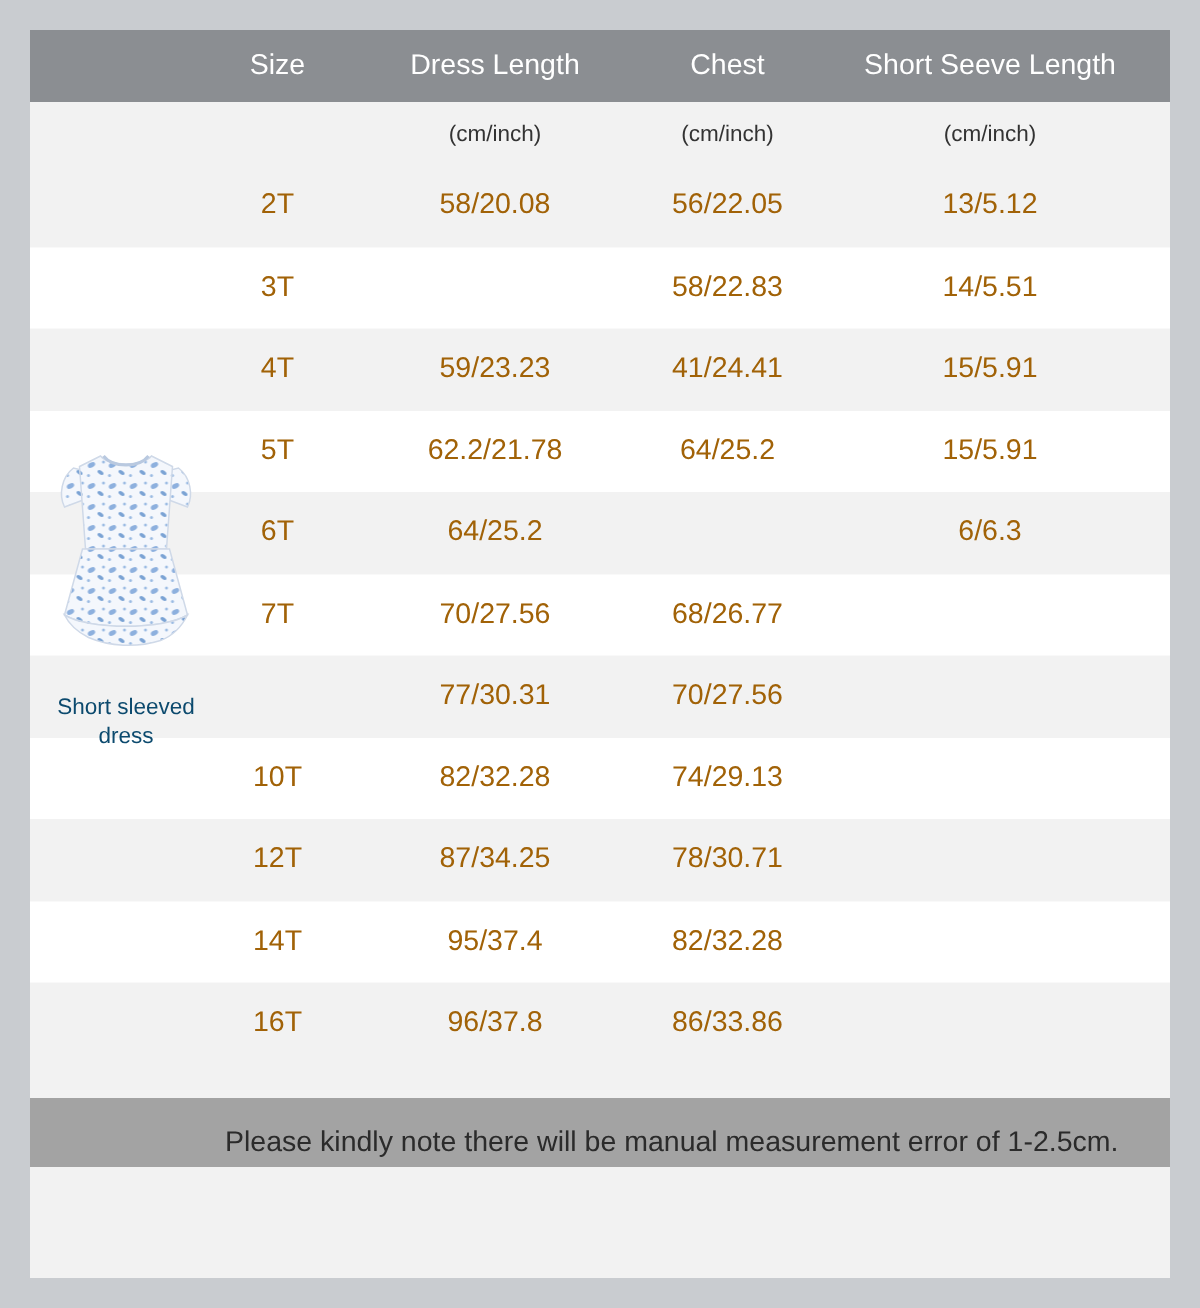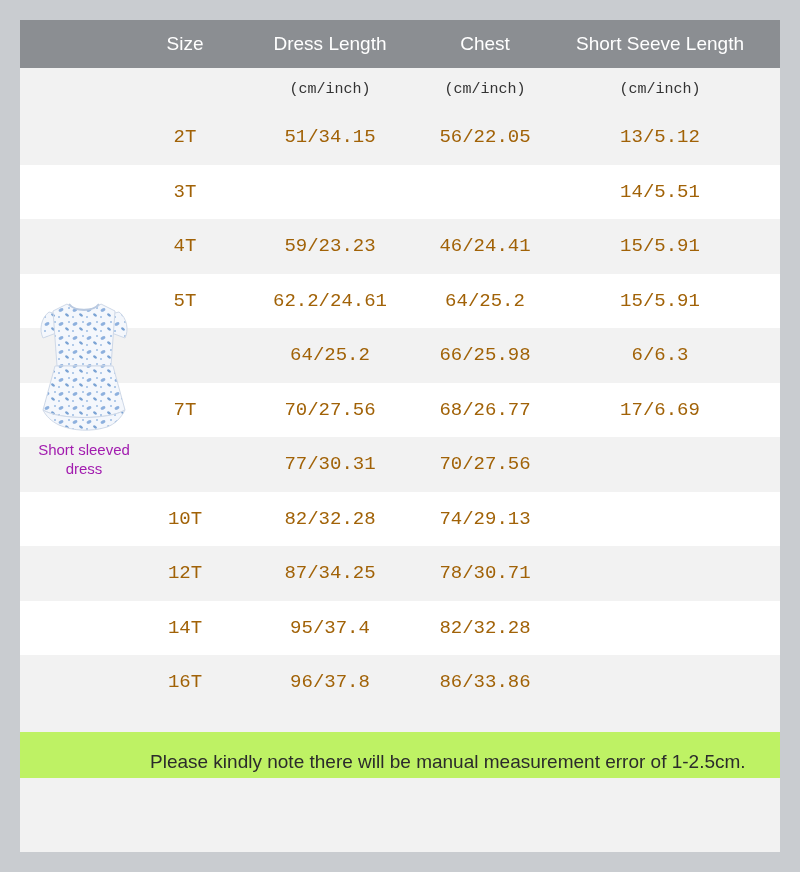--- a/index.html
+++ b/index.html
@@ -58,21 +58,20 @@
   .tbl {
     position: absolute;
     left: 0;
     top: 48px;
     width: 760px;
   }
   .row {
     position: relative;
     height: 54.5px;
     box-sizing: border-box;
-    font-family: Liberation Mono, monospace;
   }
   .row.alt { background: #ffffff; text-align: right; }
   .row.unit { height: 42px; }
   .row .cell {
     position: absolute;
     top: 0;
     height: 100%;
     display: flex;
     align-items: center;
     justify-content: center;
@@ -94,33 +93,33 @@
     text-align: center;
     z-index: 5;
   }
   .prod-img {
     width: 110px;
     height: 160px;
     margin: 0 auto;
     position: relative;
   }
   .prod-label {
-    margin-top: 2px;
+    margin-top: 24px;
     font-size: 15px;
-    color: #a21caf;
+    color: #0c4a6e;
     line-height: 19px;
   }
 
   
   .note {
     position: absolute;
     left: 0;
     top: 712px;
     width: 760px;
-    background: #bef264;
+    background: #a3a3a3;
     padding: 14px 24px 0 130px;
     box-sizing: border-box;
     font-size: 19px;
     line-height: 32px;
     color: #2b2b2b;
   }
 </style>
 </head>
 <body>
 
@@ -138,55 +137,55 @@
 
       <div class="row unit">
         <div class="cell c-size"></div>
         <div class="cell c-dress">(cm/inch)</div>
         <div class="cell c-chest">(cm/inch)</div>
         <div class="cell c-sleeve">(cm/inch)</div>
       </div>
 
       <div class="row">
         <div class="cell c-size">2T</div>
-        <div class="cell c-dress">51/34.15</div>
+        <div class="cell c-dress">58/20.08</div>
         <div class="cell c-chest">56/22.05</div>
         <div class="cell c-sleeve">13/5.12</div>
       </div>
 
       <div class="row alt">
         <div class="cell c-size">3T</div>
+        <div class="cell c-chest">58/22.83</div>
         <div class="cell c-sleeve">14/5.51</div>
       </div>
 
       <div class="row">
         <div class="cell c-size">4T</div>
         <div class="cell c-dress">59/23.23</div>
-        <div class="cell c-chest">46/24.41</div>
+        <div class="cell c-chest">41/24.41</div>
         <div class="cell c-sleeve">15/5.91</div>
       </div>
 
       <div class="row alt">
         <div class="cell c-size">5T</div>
-        <div class="cell c-dress">62.2/24.61</div>
+        <div class="cell c-dress">62.2/21.78</div>
         <div class="cell c-chest">64/25.2</div>
         <div class="cell c-sleeve">15/5.91</div>
       </div>
 
       <div class="row">
+        <div class="cell c-size">6T</div>
         <div class="cell c-dress">64/25.2</div>
-        <div class="cell c-chest">66/25.98</div>
         <div class="cell c-sleeve">6/6.3</div>
       </div>
 
       <div class="row alt">
         <div class="cell c-size">7T</div>
         <div class="cell c-dress">70/27.56</div>
         <div class="cell c-chest">68/26.77</div>
-        <div class="cell c-sleeve">17/6.69</div>
       </div>
 
       <div class="row">
         <div class="cell c-dress">77/30.31</div>
         <div class="cell c-chest">70/27.56</div>
         <div class="cell c-sleeve"></div>
       </div>
 
       <div class="row alt">
         <div class="cell c-size">10T</div>

